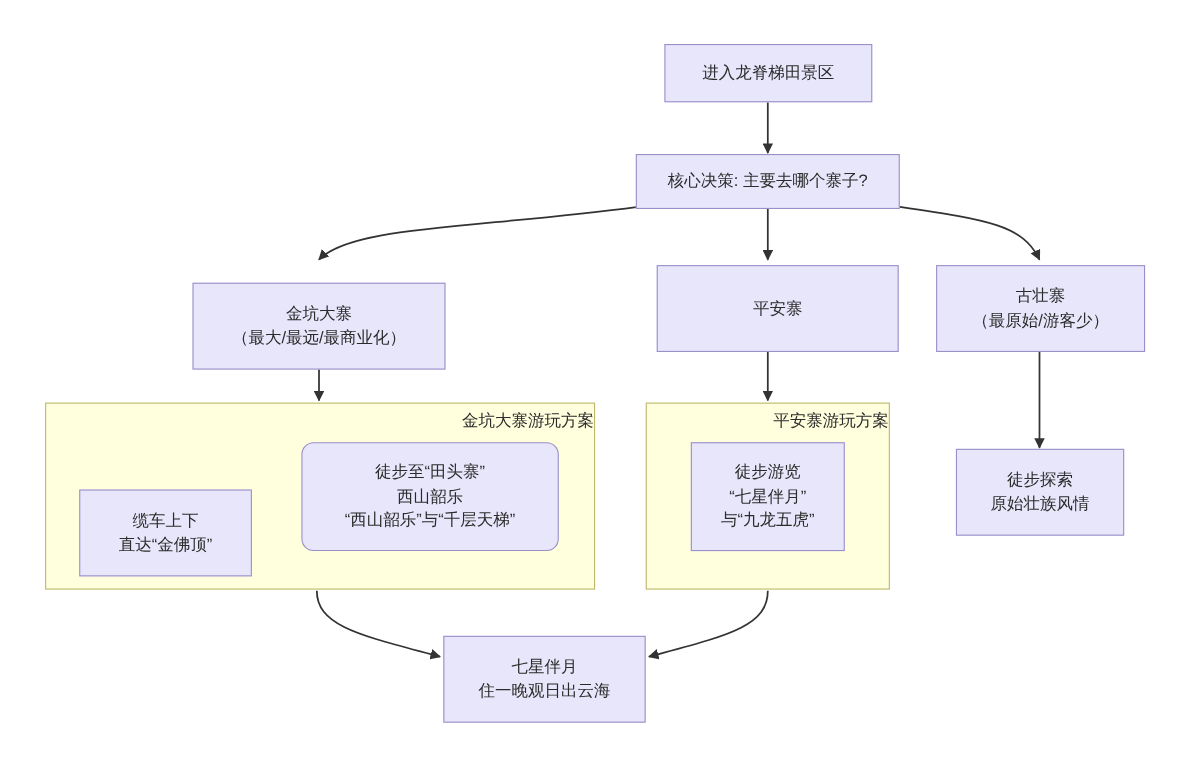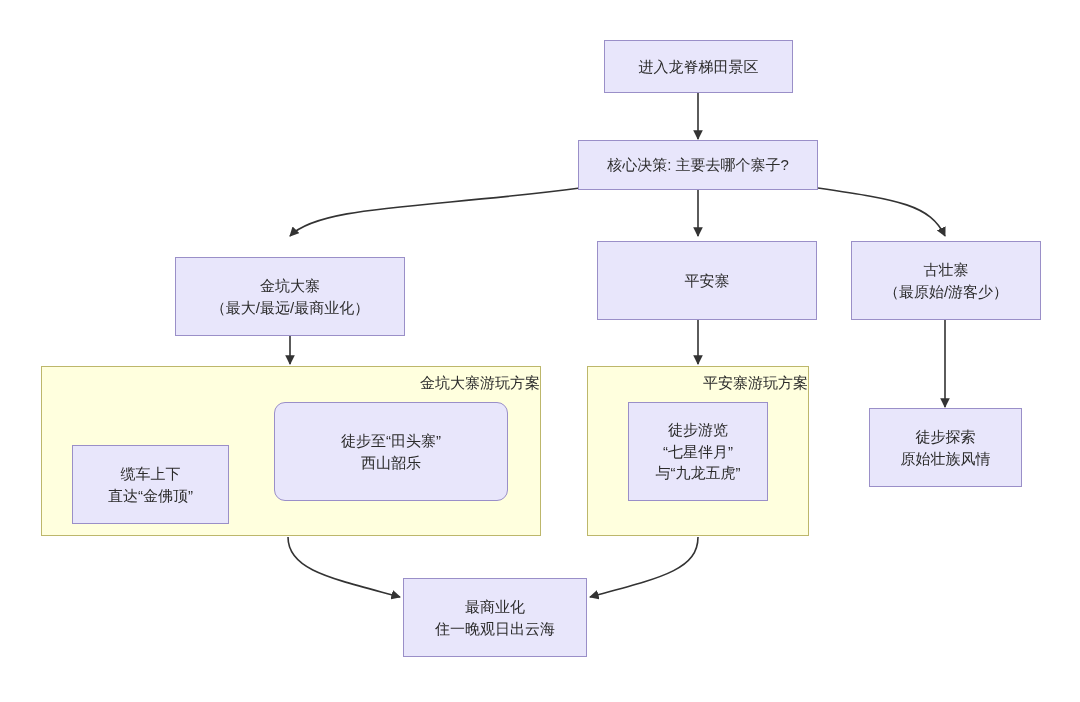--- a/index.html
+++ b/index.html
@@ -124,31 +124,32 @@
   </div>
 
   <div class="node" style="left:72px; top:412px; width:157px; height:79px;margin-top:33px;">
     <span class="line">缆车上下</span>
     <span class="line">直达“金佛顶”</span>
   </div>
 
   <div class="node" style="left:274px; top:402px; width:234px; height:99px;border-radius:11px;">
     <span class="line">徒步至“田头寨”</span>
     <span class="line">西山韶乐</span>
+    <span class="line">“西山韶乐”与“千层天梯”</span>
   </div>
 
   <div class="node" style="left:628px; top:402px; width:140px; height:99px;">
     <span class="line">徒步游览</span>
     <span class="line">“七星伴月”</span>
     <span class="line">与“九龙五虎”</span>
   </div>
 
   <div class="node" style="left:869px; top:408px; width:153px; height:79px;">
     <span class="line">徒步探索</span>
     <span class="line">原始壮族风情</span>
   </div>
 
   <div class="node" style="left:403px; top:578px; width:184px; height:79px;">
-    <span class="line">最商业化</span>
+    <span class="line">七星伴月</span>
     <span class="line">住一晚观日出云海</span>
   </div>
 
 </div>
 
 </body></html>

